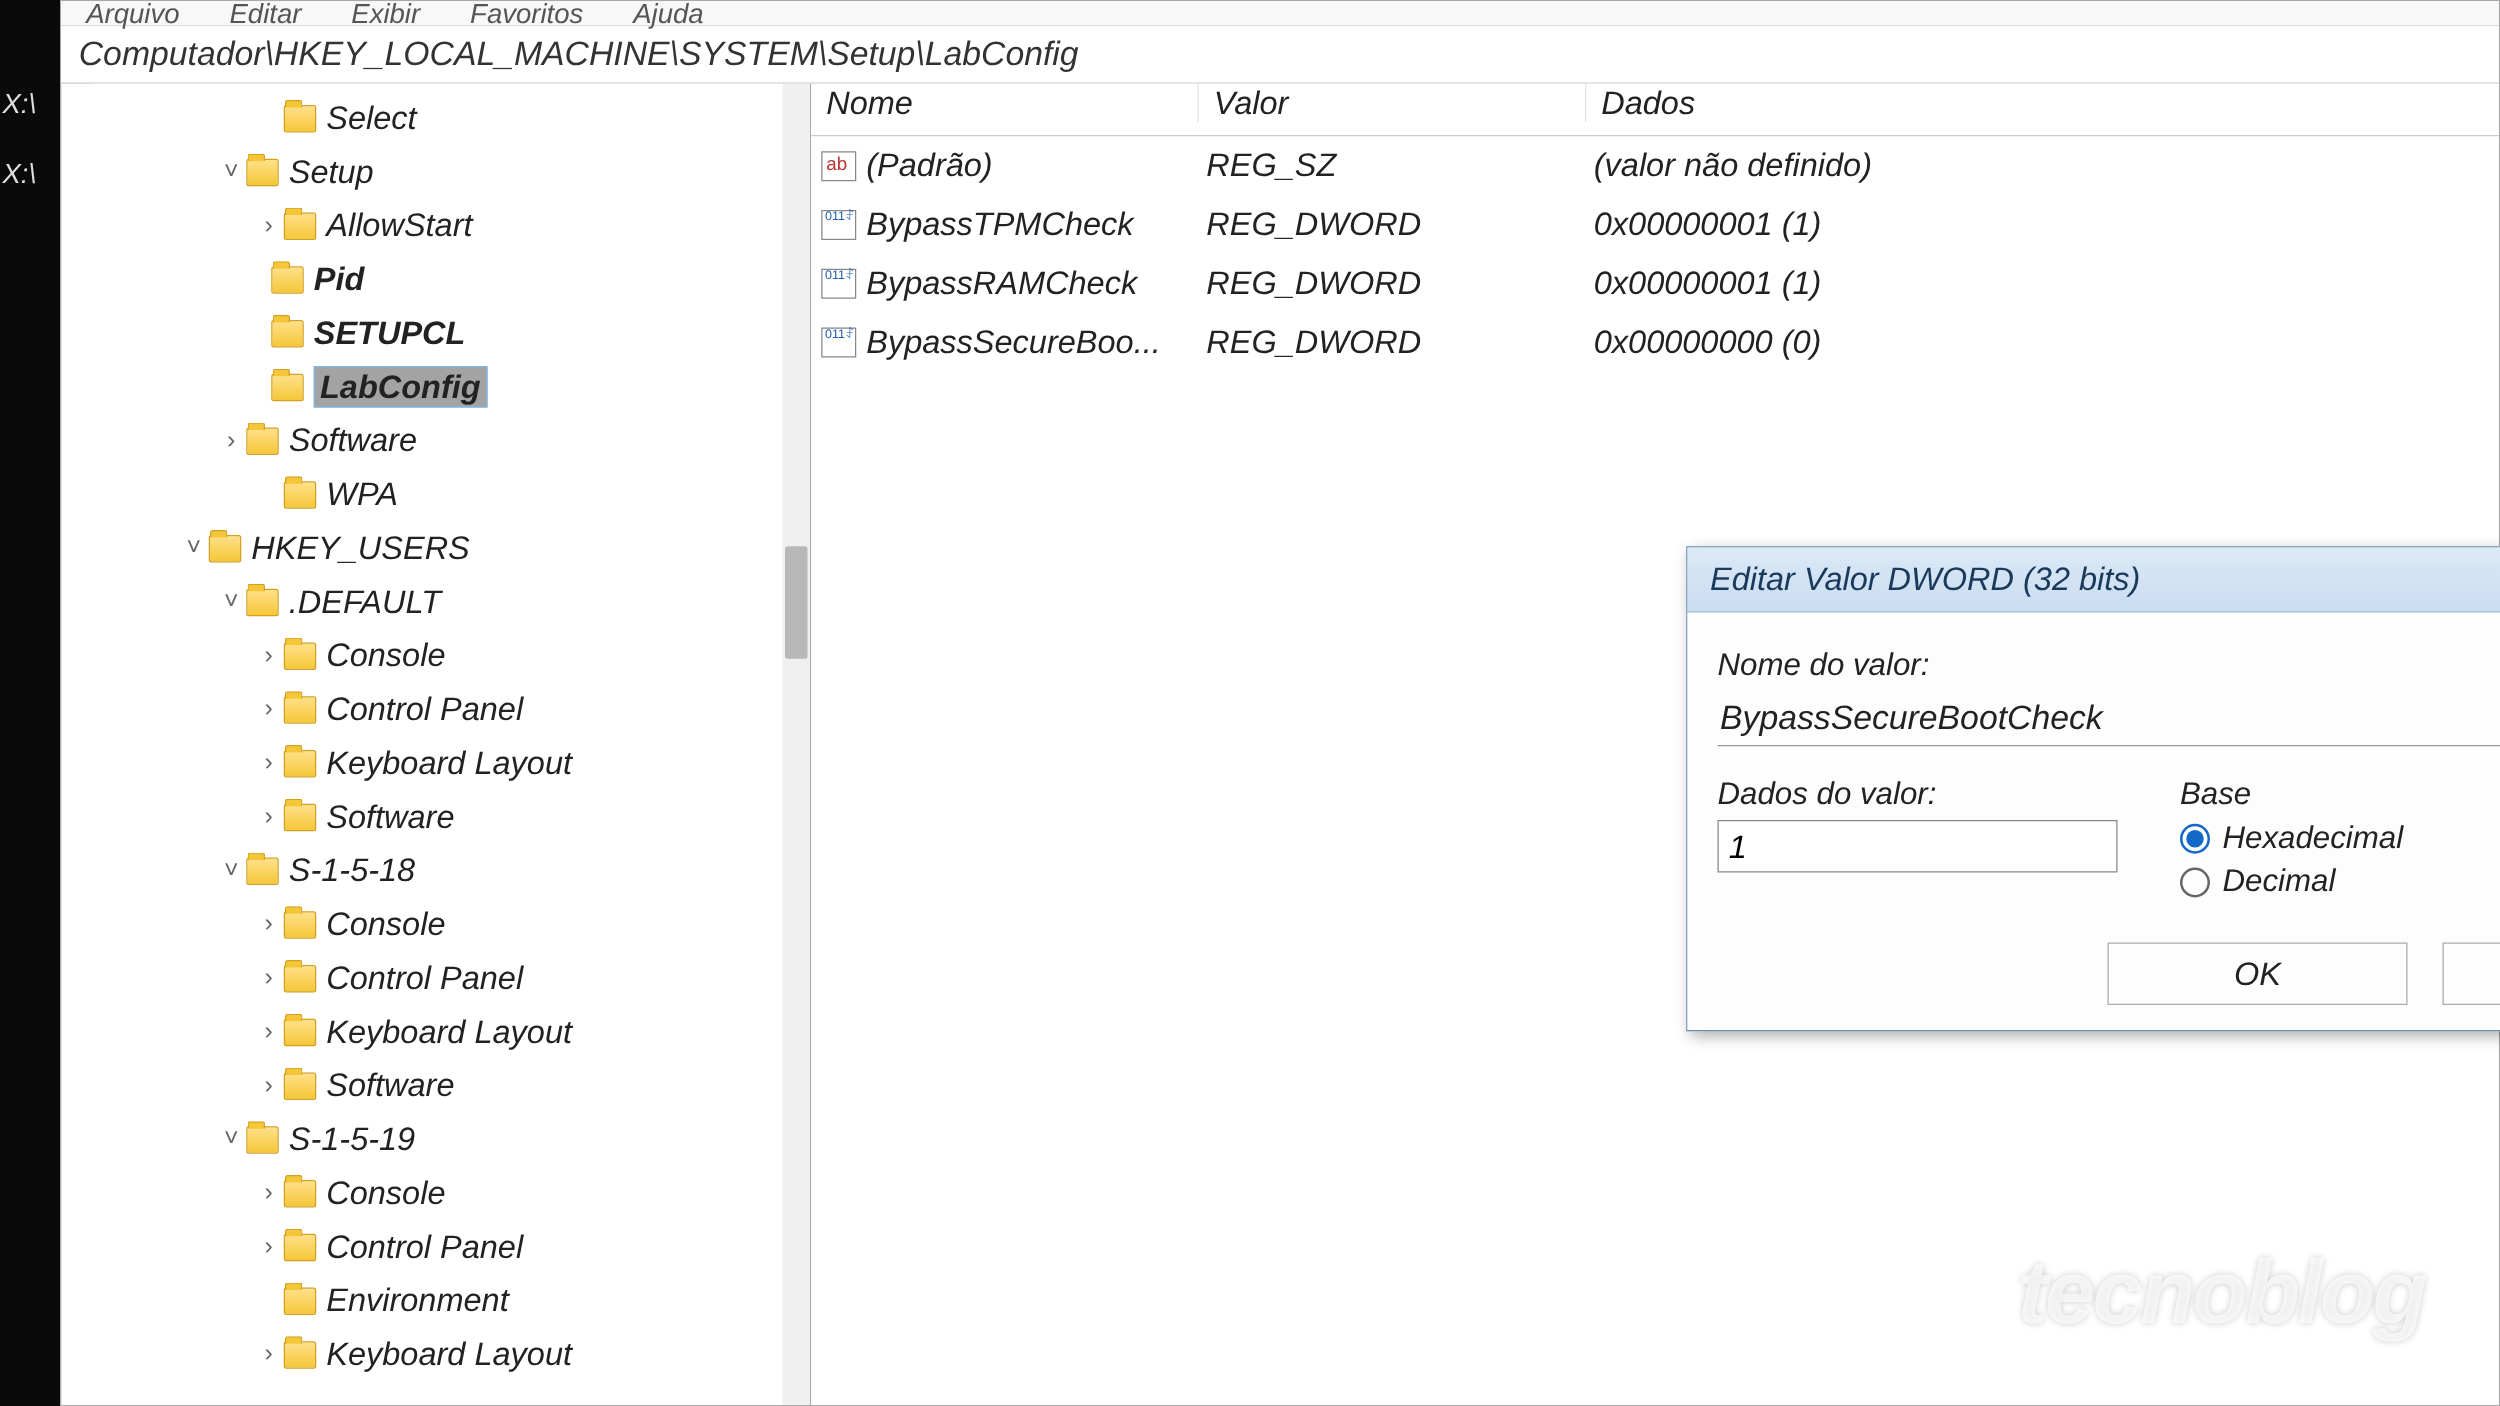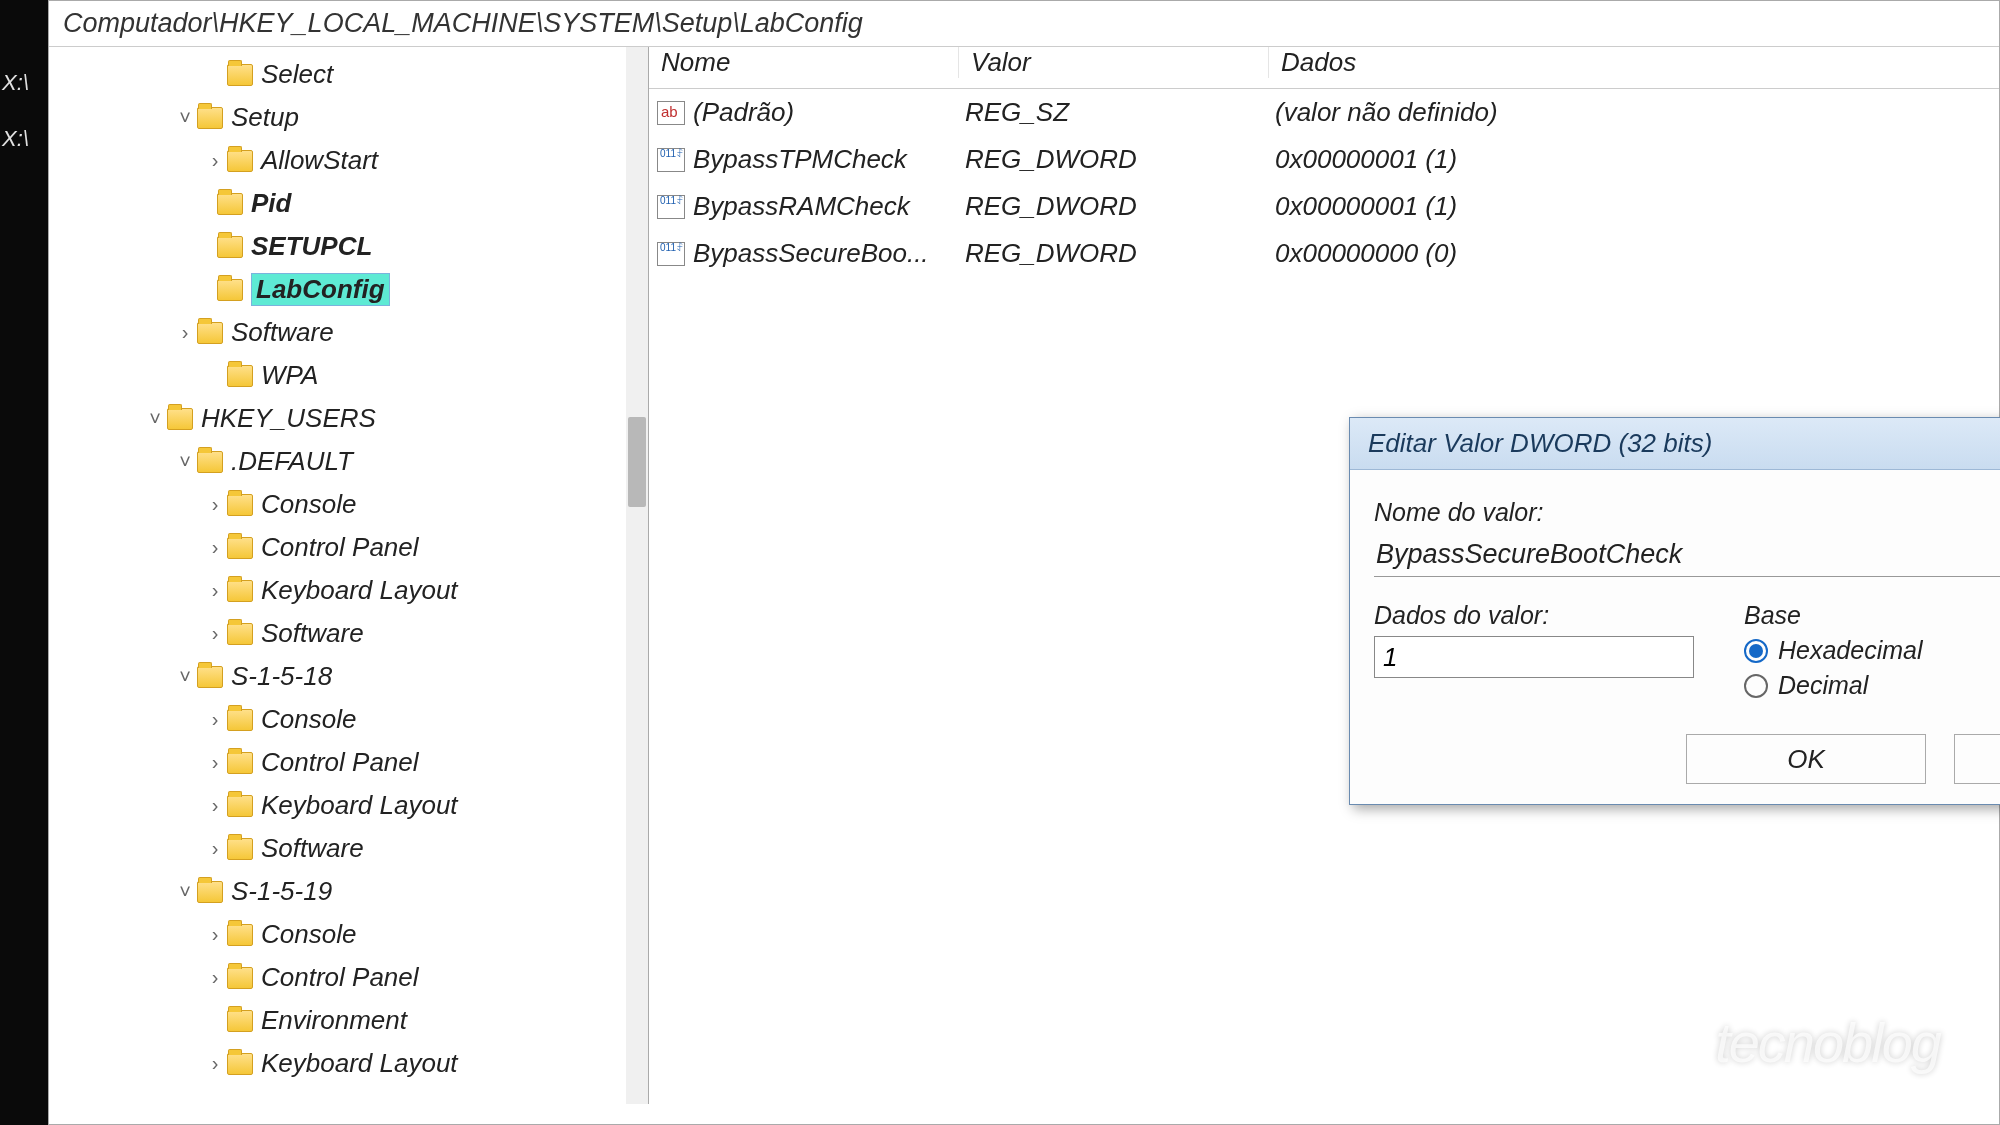--- a/index.html
+++ b/index.html
@@ -104,21 +104,21 @@
       content: "";
       position: absolute;
       top: -5px; left: 0;
       width: 12px; height: 5px;
       background: #f5c738;
       border: 1px solid #d4a020;
       border-bottom: none;
       border-radius: 2px 2px 0 0;
     }
     .tree-item.selected .label {
-      background: #5eead4;
+      background: #a3a3a3;
       border: 1px solid #7bb3dd;
       padding: 0 4px;
     }
     .indent-0 { padding-left: 100px; }
     .indent-1 { padding-left: 130px; }
     .indent-2 { padding-left: 120px; font-weight: bold; }
     .indent-1b { padding-left: 100px; }
     .indent-2b { padding-left: 130px; }
     .indent-hk { padding-left: 70px; }
     .list-panel {
@@ -252,36 +252,43 @@
       border: 1px solid #aaa;
       background: #fdfdfd;
       display: flex;
       align-items: center;
       justify-content: center;
       font-size: 26px;
     }
     .watermark {
       position: absolute;
       right: 60px; bottom: 50px;
-      font-size: 56px;
-      font-weight: normal;
+      font-size: 72px;
+      font-weight: bold;
       color: rgba(255,255,255,0.7);
       text-shadow: 0 0 6px rgba(0,0,0,0.2);
       letter-spacing: -2px;
     }
   </style>
 </head>
 <body>
 
 <div class="left-strip">
   <div>X:\</div>
   <div>X:\</div>
 </div>
 
 <div class="regedit-window">
+  <div class="menu-bar">
+    <span>Arquivo</span>
+    <span>Editar</span>
+    <span>Exibir</span>
+    <span>Favoritos</span>
+    <span>Ajuda</span>
+  </div>
   <div class="address-bar">
     <span>Computador\HKEY_LOCAL_MACHINE\SYSTEM\Setup\LabConfig</span>
   </div>
   <div class="main-area">
     <div class="tree-panel">
       <div class="tree" id="tree">
           <div class="tree-item indent-1">
             <span class="toggle"></span>
             <span class="folder-icon"></span>
             <span class="label">Select</span>

